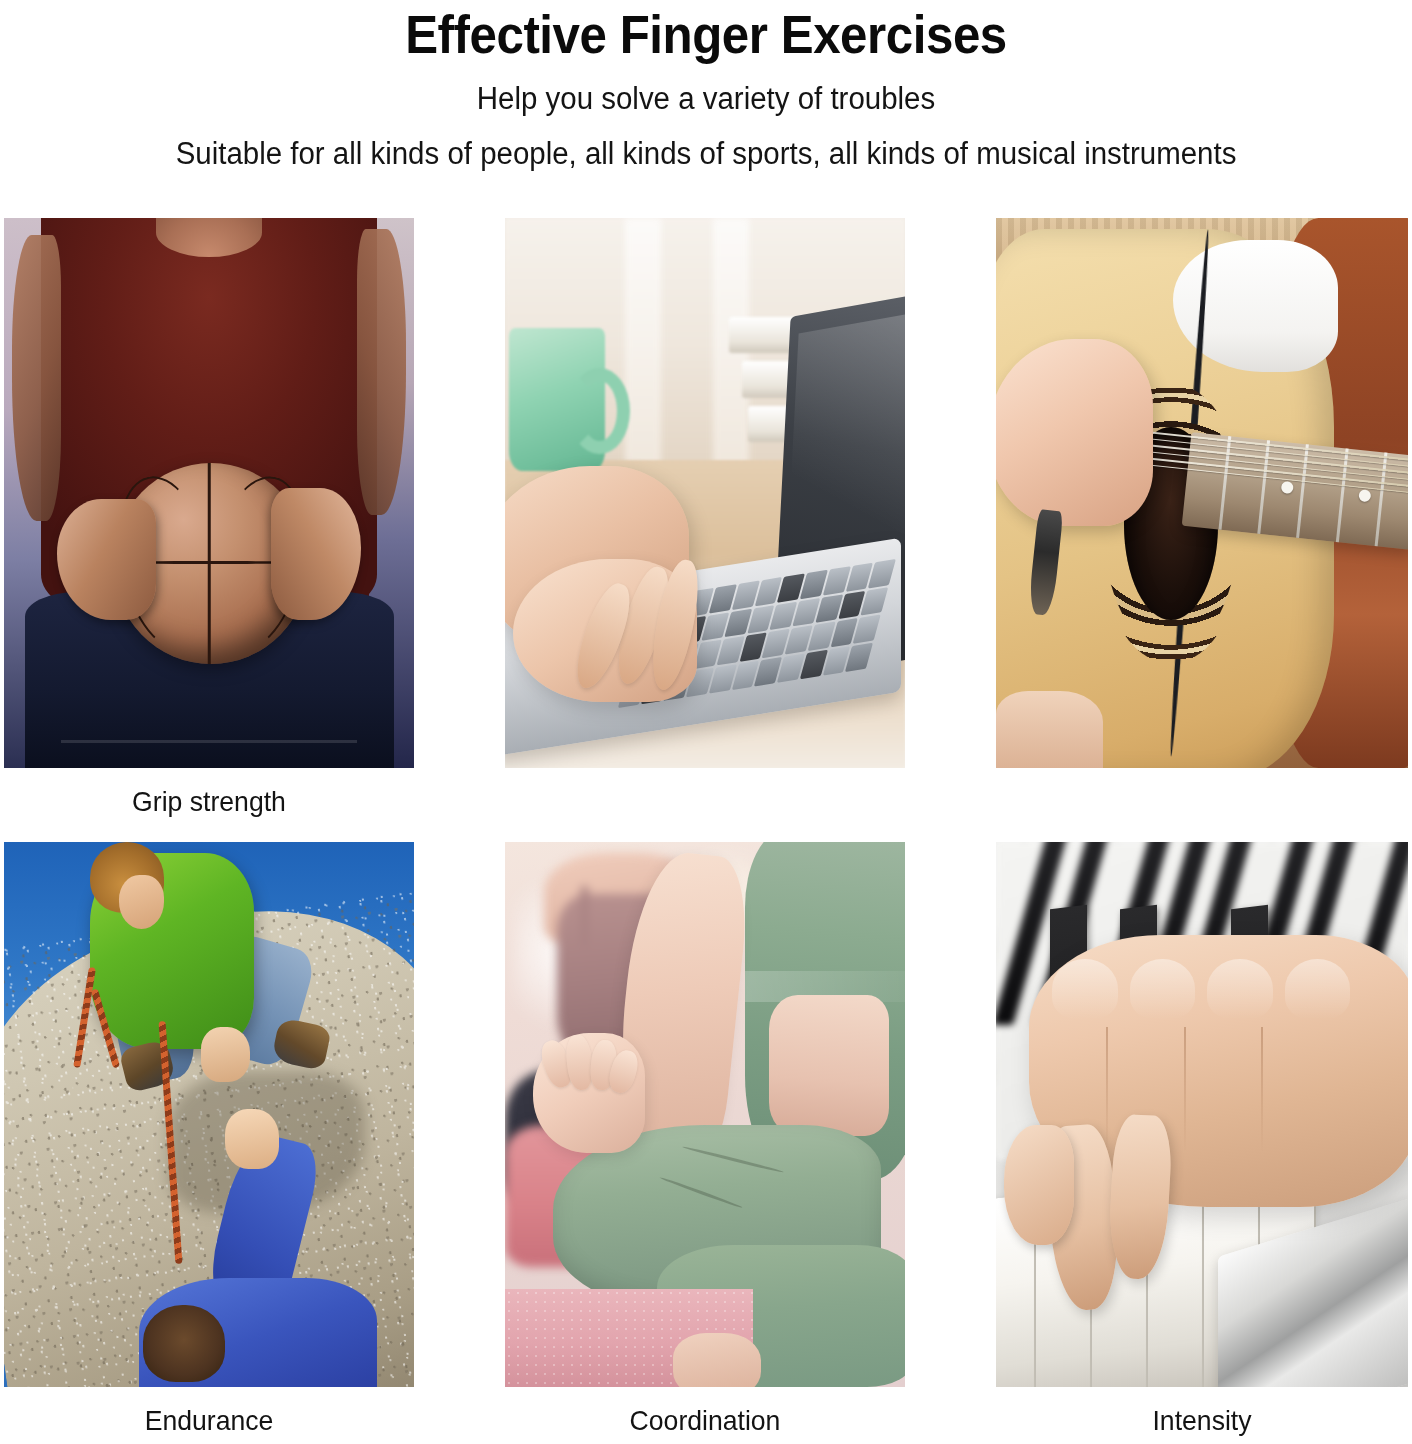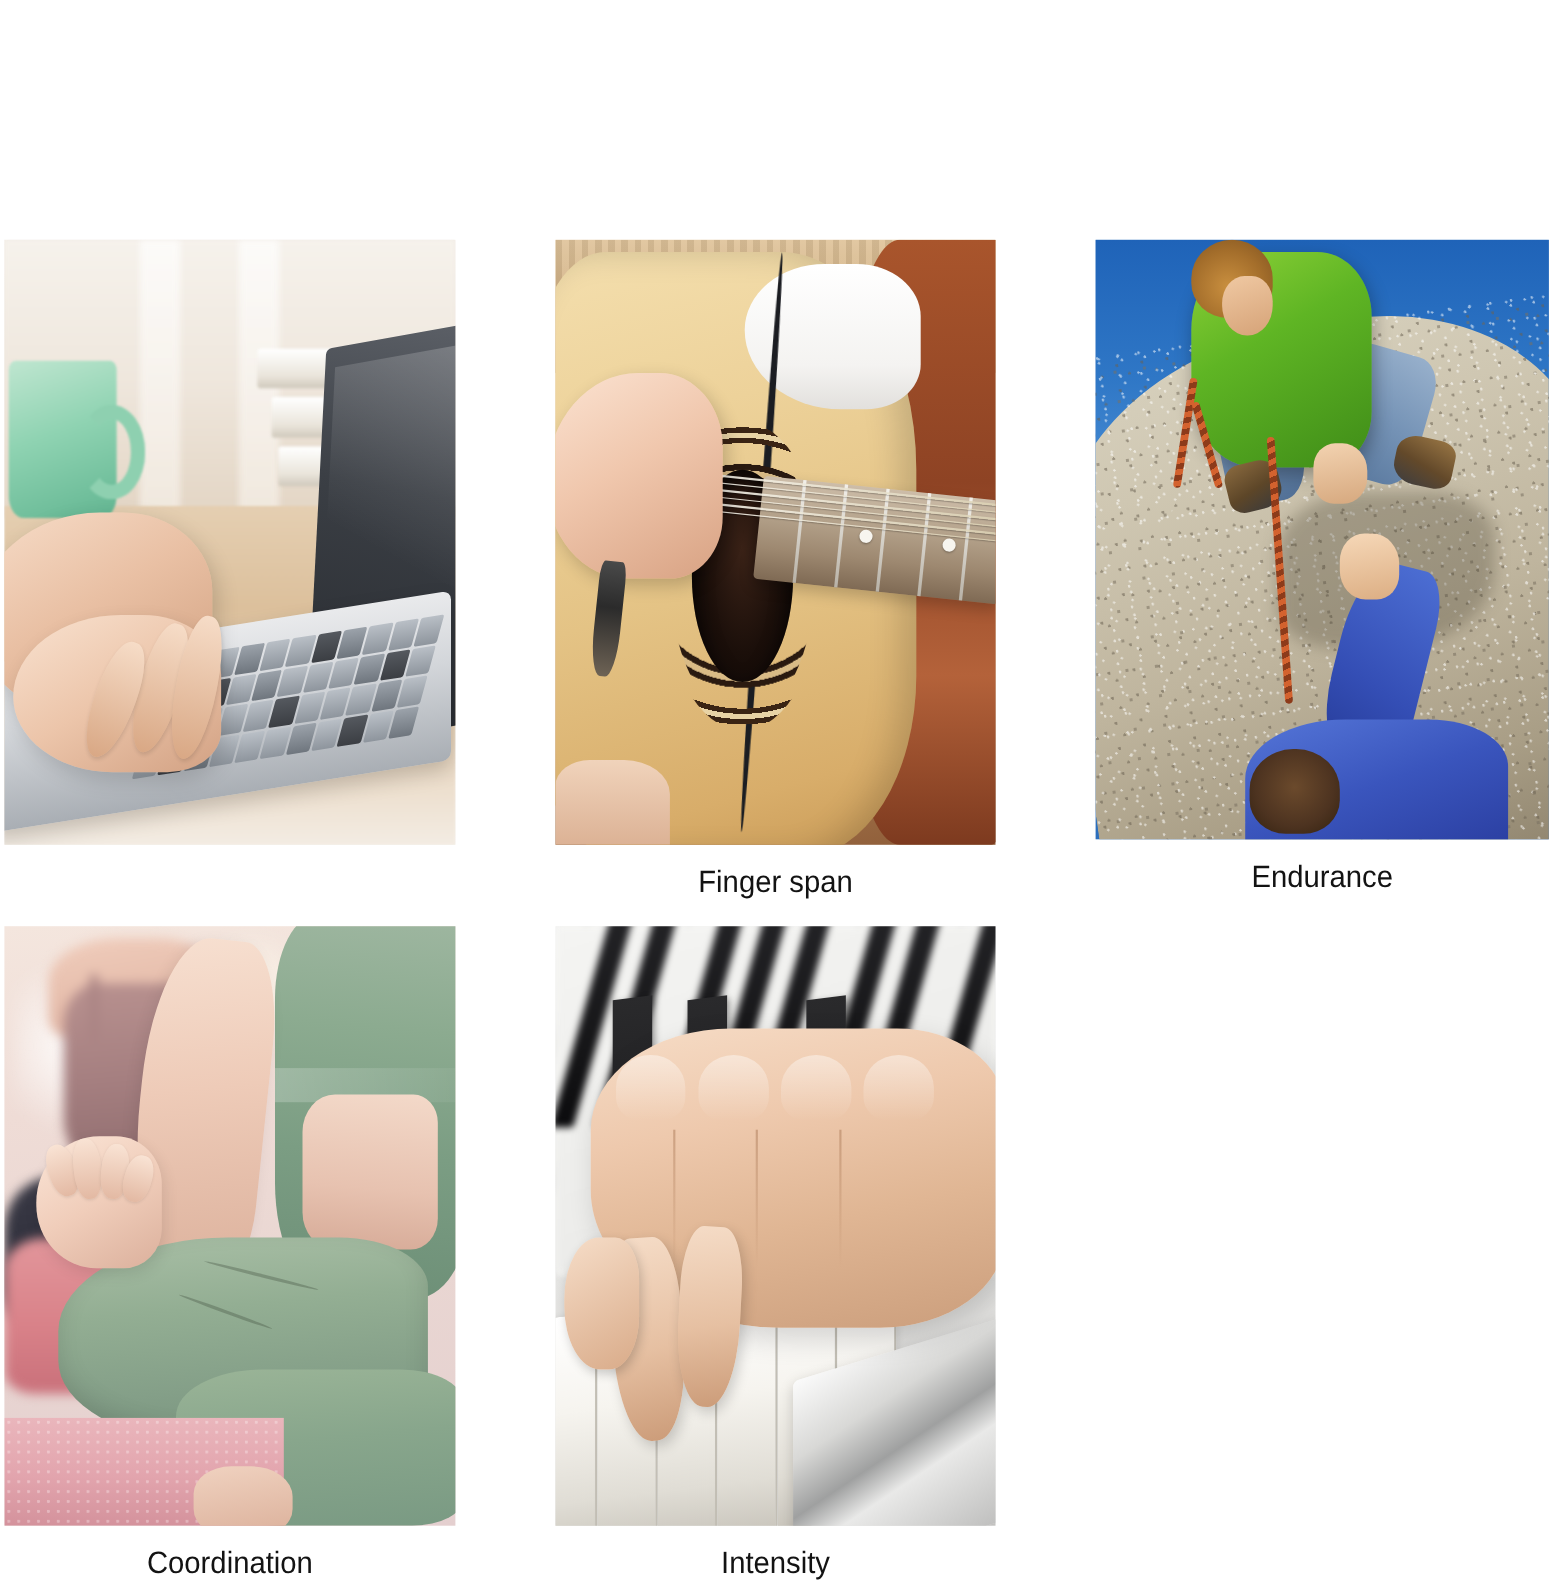--- a/index.html
+++ b/index.html
@@ -338,23 +338,50 @@
     border-radius:34% 34% 46% 46%; box-shadow:3px 5px 12px rgba(0,0,0,.18); }
   .t6 .thumb { position:absolute; left:2%; top:52%; width:17%; height:22%;
     background:linear-gradient(150deg,#f6ddc8,#d9ab89); border-radius:46% 32% 40% 48%;
     box-shadow:2px 4px 10px rgba(0,0,0,.2); }
 </style>
 </head>
 <body>
 
 <div class="page">
 
+  <div class="header">
+    <div class="title">Effective Finger Exercises</div>
+    <div class="subtitle-1">Help you solve a variety of troubles</div>
+    <div class="subtitle-2">Suitable for all kinds of people, all kinds of sports, all kinds of musical instruments</div>
+  </div>
 
   <div class="grid">
 
+    <div class="cell">
+      <div class="photo t1">
+        <div class="bg-l"></div>
+        <div class="bg-r"></div>
+        <div class="torso"></div>
+        <div class="neck"></div>
+        <div class="armL"></div>
+        <div class="armR"></div>
+        <div class="shorts"></div>
+        <div class="ball">
+          <div class="sv"></div>
+          <div class="sh"></div>
+          <div class="sc1"></div>
+          <div class="sc2"></div>
+        </div>
+        <div class="handL"></div>
+        <div class="handR"></div>
+      </div>
+      <div class="cap-wrap">
+        <div class="caption">Grip strength</div>
+      </div>
+    </div>
 
     <div class="cell">
       <div class="photo t2">
         <div class="wall"></div>
         <div class="wallstripe" style="left:30%"></div>
         <div class="wallstripe" style="left:52%"></div>
         <div class="desk"></div>
         <div class="mug"></div>
         <div class="books">
             <i></i>
@@ -441,23 +468,20 @@
             <i></i>
             <i></i>
             <i></i>
             <i></i>
             <i></i>
             <i></i>
           </div>
         <div class="hand"></div>
         <div class="pick"></div>
         <div class="leg"></div>
-      </div>
-      <div class="cap-wrap">
-        <div class="caption">Finger span</div>
       </div>
     </div>
 
     <div class="cell row2">
       <div class="photo r2 t4">
         <div class="sky"></div>
         <div class="rock">
             <div class="grain"></div>
           </div>
         <div class="shadow"></div>

